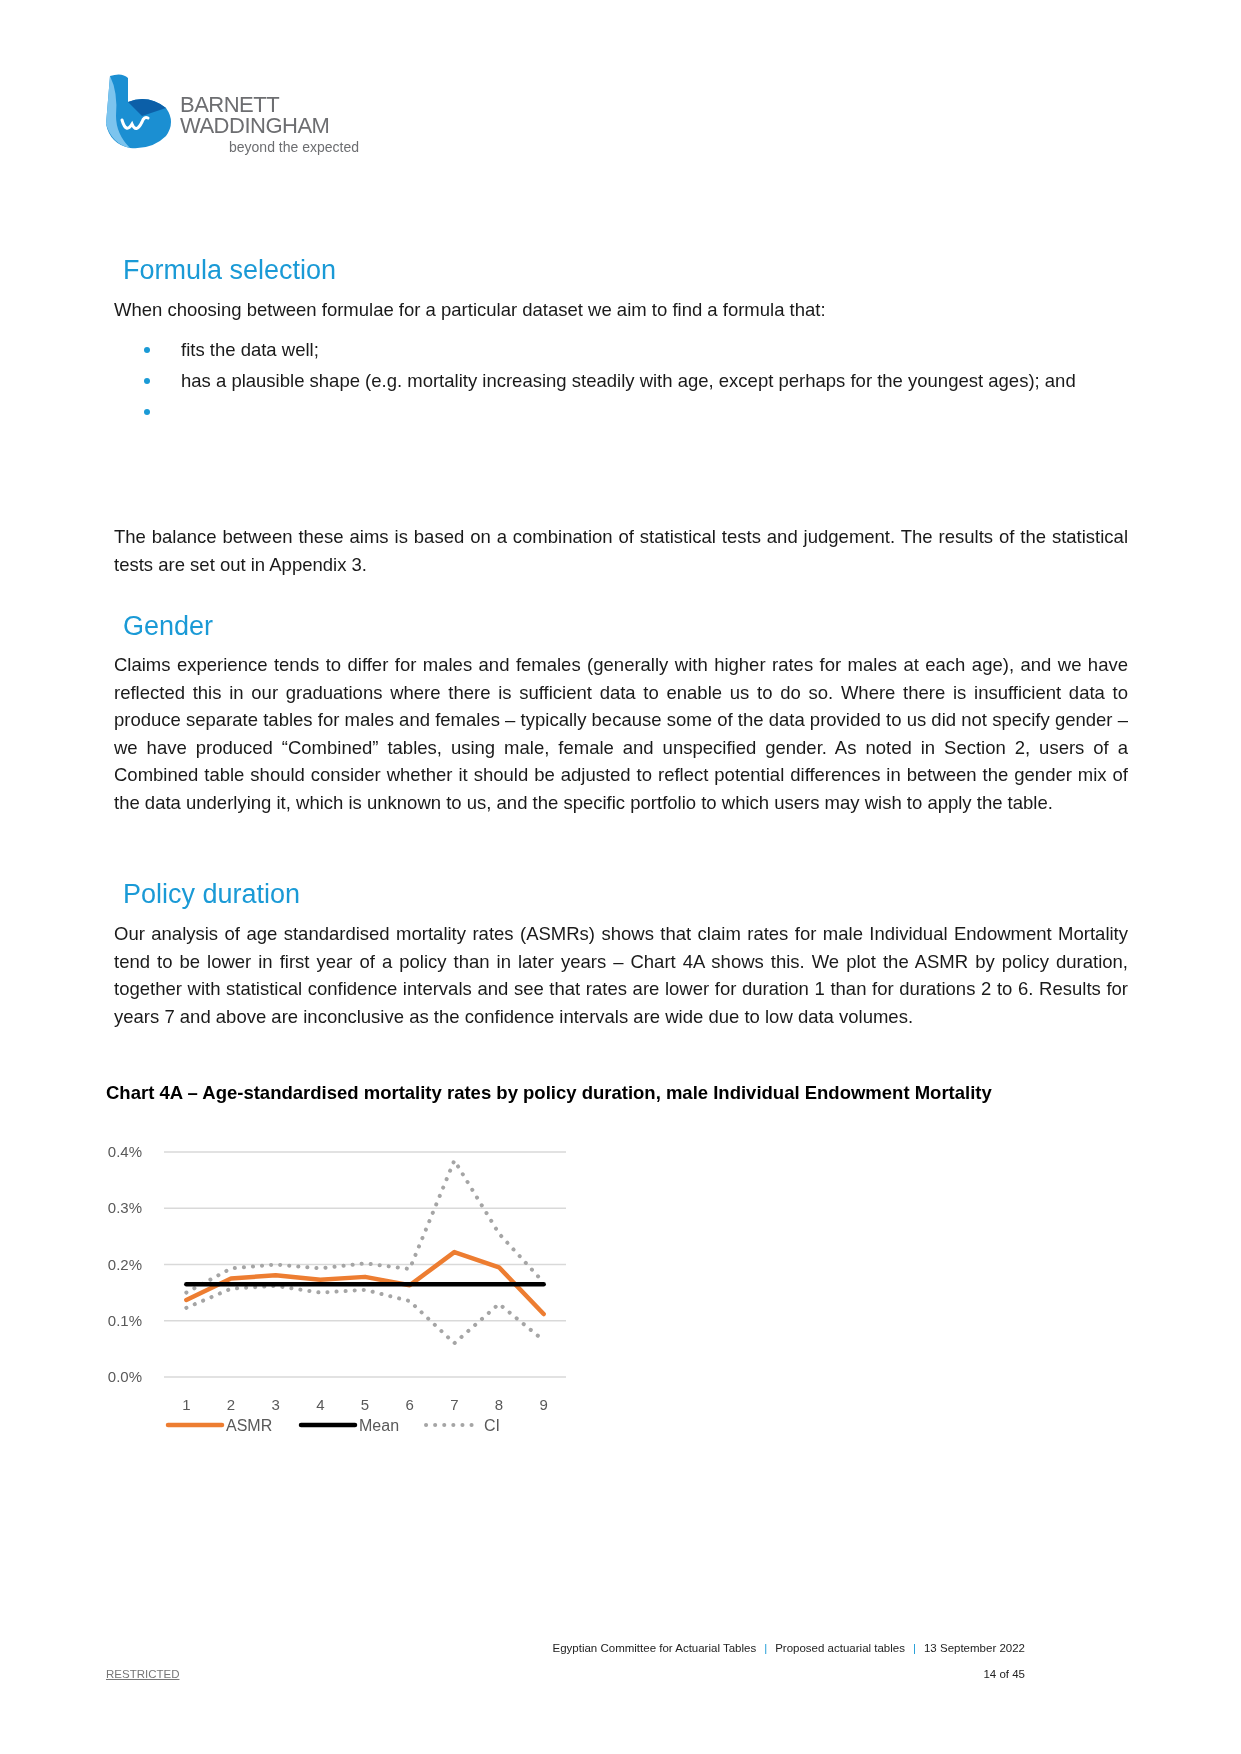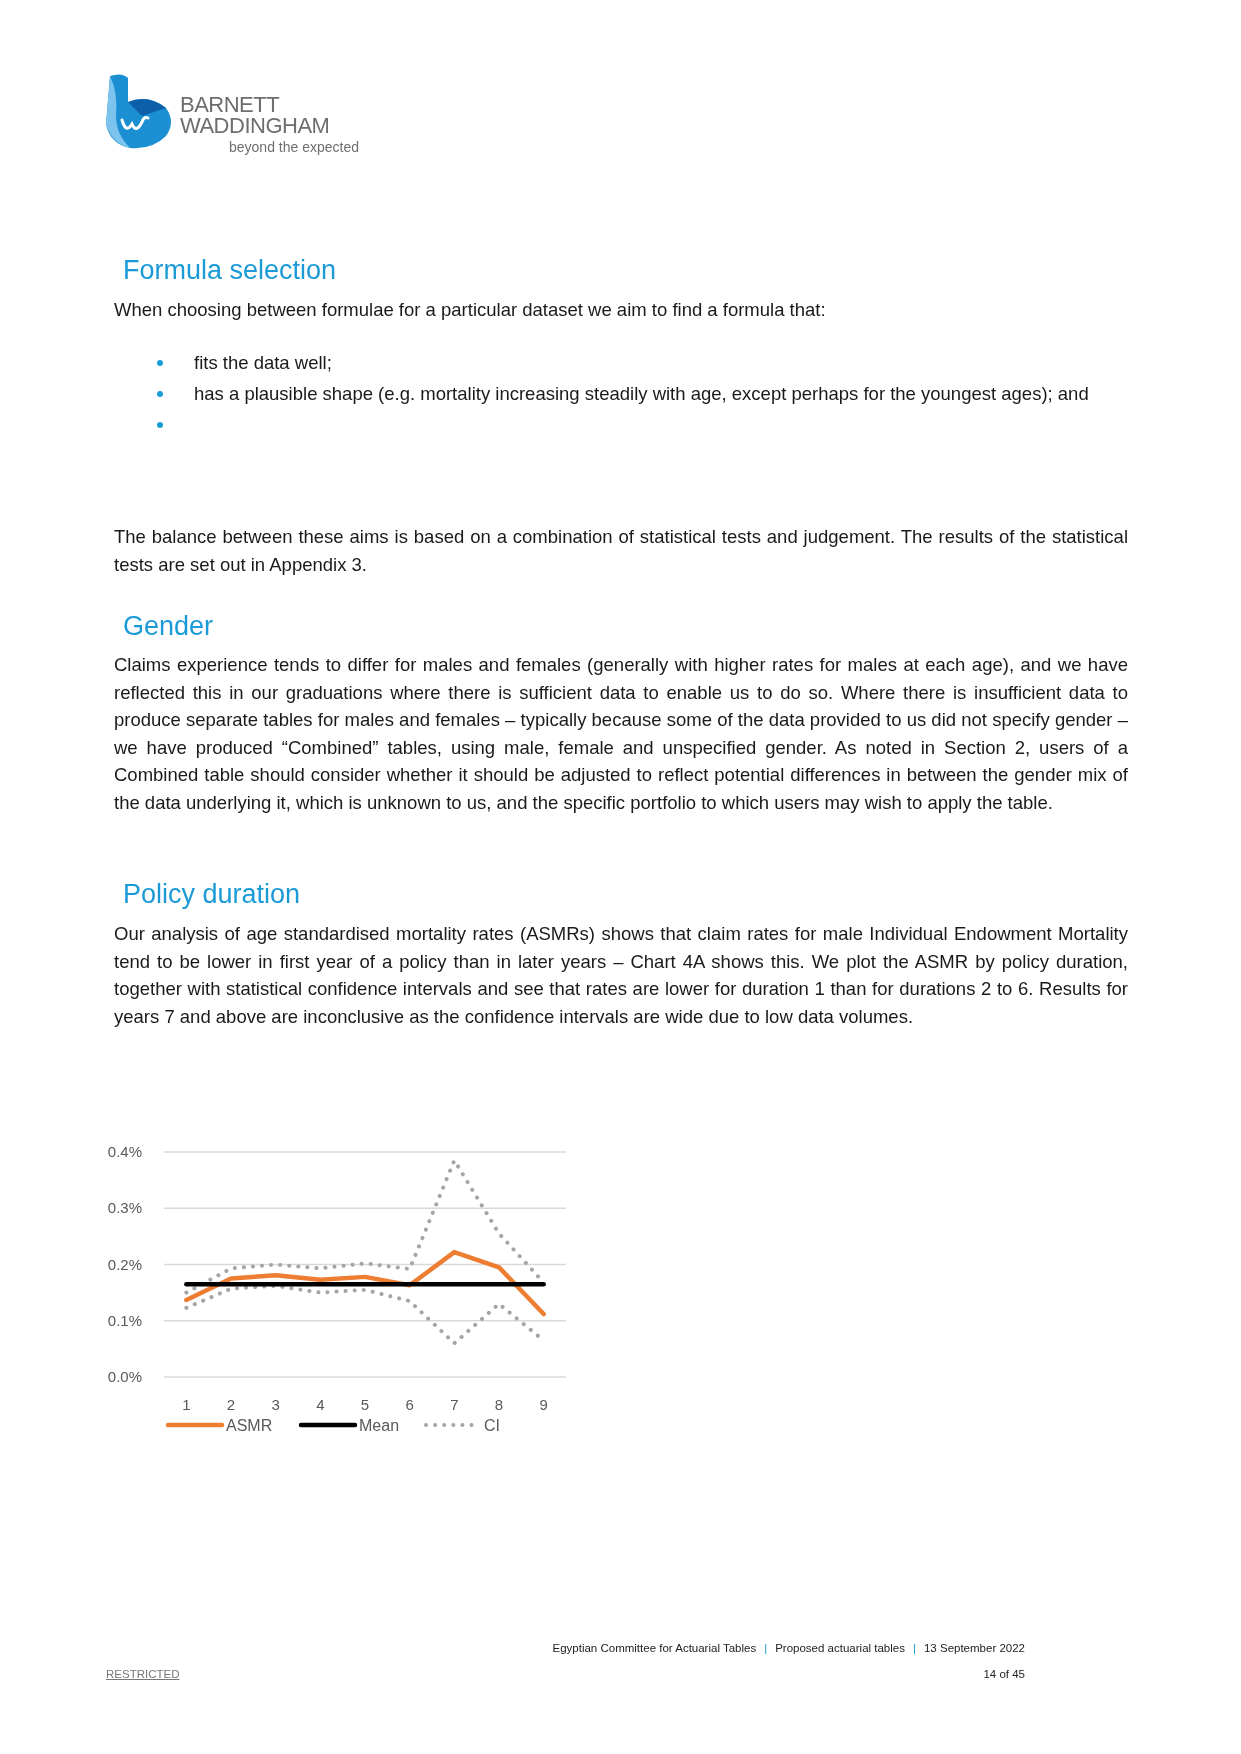--- a/index.html
+++ b/index.html
@@ -4,21 +4,21 @@
 <style>
   html, body { margin: 0; padding: 0; background: #ffffff; }
   body { width: 1241px; height: 1754px; position: relative; font-family: "Liberation Sans", sans-serif; color: #1a1a1a; }
   .page { position: absolute; left: 0; top: 0; width: 1130px; height: 1754px; }
   .logo { position: absolute; left: 104px; top: 72px; width: 260px; height: 90px; }
   .logo-text { position: absolute; left: 76px; top: 22px; color: #6d6e71; font-size: 22px; line-height: 21px; letter-spacing: -0.5px; }
   .logo-tag { position: absolute; left: 77px; top: 67px; color: #6d6e71; font-size: 14px; margin-left: 48px; }
   .content { position: absolute; left: 106px; width: 1030px; }
   h2 { margin: 17px; color: #1a9ad6; font-size: 27px; font-weight: normal; position: absolute; left: 106px; }
   p { margin: 8px; font-size: 18.5px; line-height: 27.5px; text-align: justify; }
-  ul.bullets { list-style: none; margin: 13px; padding: 0; position: absolute; left: 106px; width: 1030px; }
+  ul.bullets { list-style: none; margin: 0; padding: 0; position: absolute; left: 106px; width: 1030px; }
   ul.bullets li { position: relative; padding-left: 75px; font-size: 18.5px; line-height: 31px; }
   ul.bullets li .dot { position: absolute; left: 38px; top: 13px; width: 6px; height: 6px; border-radius: 50%; background: #1a9ad6; }
   .chart-title { position: absolute; left: 106px; top: 1082px; font-size: 18.5px; font-weight: bold; color: #000; }
   .chart { position: absolute; left: 106px; top: 1130px; width: 480px; height: 340px; }
   .footer-line { position: absolute; right: 105px; top: 1642px; font-size: 11.5px; color: #222; margin-left: 40px; }
   .footer-line .sep { color: #1a9ad6; margin: 0 8px; }
   .restricted { position: absolute; left: 106px; top: 1668px; font-size: 11.5px; color: #777; text-decoration: underline; }
   .pageno { position: absolute; right: 105px; top: 1668px; font-size: 11.5px; color: #222; }
   svg text { font-family: "Liberation Sans", sans-serif; }
 </style>
@@ -57,20 +57,21 @@
   <h2 style="top:594px;">Gender</h2>
   <div class="content" style="top:643px;">
     <p>Claims experience tends to differ for males and females (generally with higher rates for males at each age), and we have reflected this in our graduations where there is sufficient data to enable us to do so. Where there is insufficient data to produce separate tables for males and females – typically because some of the data provided to us did not specify gender – we have produced “Combined” tables, using male, female and unspecified gender. As noted in Section 2, users of a Combined table should consider whether it should be adjusted to reflect potential differences in between the gender mix of the data underlying it, which is unknown to us, and the specific portfolio to which users may wish to apply the table.</p>
   </div>
 
   <h2 style="top:862px;">Policy duration</h2>
   <div class="content" style="top:912px;">
     <p>Our analysis of age standardised mortality rates (ASMRs) shows that claim rates for male Individual Endowment Mortality tend to be lower in first year of a policy than in later years – Chart 4A shows this. We plot the ASMR by policy duration, together with statistical confidence intervals and see that rates are lower for duration 1 than for durations 2 to 6. Results for years 7 and above are inconclusive as the confidence intervals are wide due to low data volumes.</p>
   </div>
 
+  <div class="chart-title">Chart 4A – Age-standardised mortality rates by policy duration, male Individual Endowment Mortality</div>
 
   <div class="chart">
     <svg id="chart-svg" width="480" height="340" viewBox="0 0 480 340">
         <line x1="58" x2="460" y1="247" y2="247" stroke="#d9d9d9" stroke-width="1.3"></line>
         <text x="36" y="252" text-anchor="end" font-size="15" fill="#595959">0.0%</text>
         <line x1="58" x2="460" y1="190.75" y2="190.75" stroke="#d9d9d9" stroke-width="1.3"></line>
         <text x="36" y="195.75" text-anchor="end" font-size="15" fill="#595959">0.1%</text>
         <line x1="58" x2="460" y1="134.5" y2="134.5" stroke="#d9d9d9" stroke-width="1.3"></line>
         <text x="36" y="139.5" text-anchor="end" font-size="15" fill="#595959">0.2%</text>
         <line x1="58" x2="460" y1="78.24999999999997" y2="78.24999999999997" stroke="#d9d9d9" stroke-width="1.3"></line>

